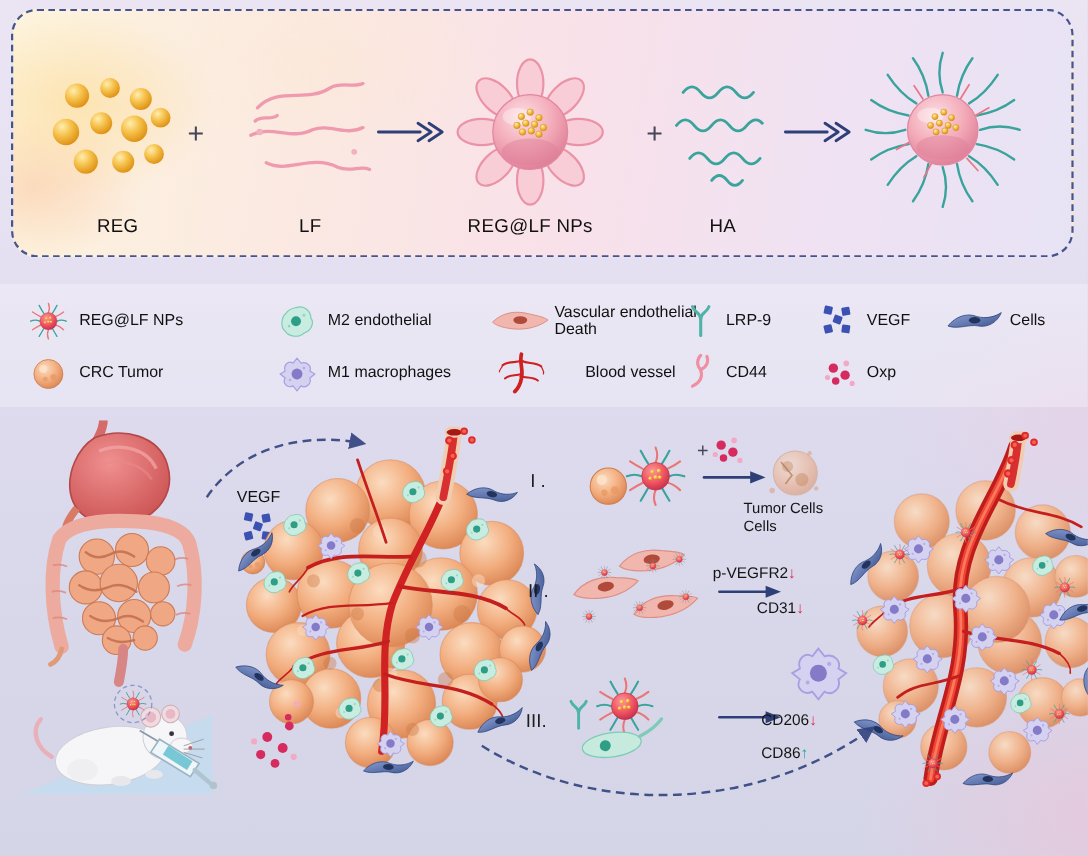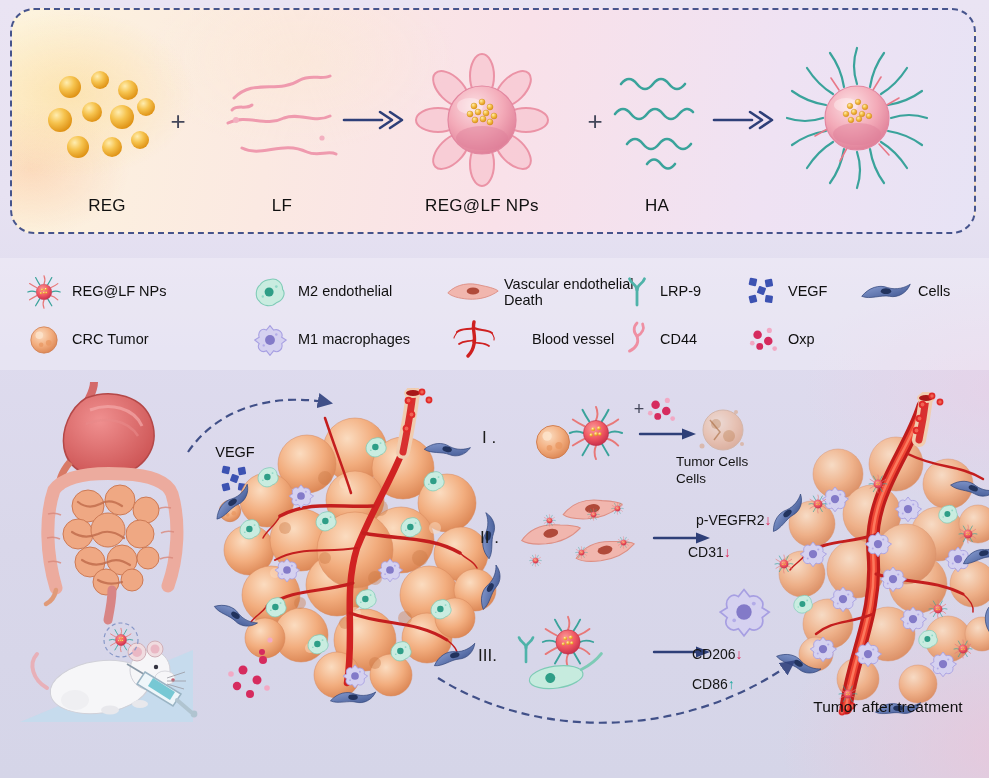--- a/index.html
+++ b/index.html
@@ -612,21 +612,21 @@
       <use href="#sNP" x="72" y="10" width="13" height="13"></use>
     <use href="#sNP" x="60" y="48" width="13" height="13"></use>
       <use href="#sNP" x="102" y="38" width="13" height="13"></use>
     <use href="#sNP" x="14" y="56" width="13" height="13"></use>
       <use href="#sNP" x="96" y="4" width="13" height="13"></use>
   </svg>
   <svg class="abs" style="left:652px;top:530px" width="60" height="16" viewBox="0 0 60 16">
     <path d="M2,8 H46" stroke="#2e3f78" stroke-width="2.4" fill="none" stroke-linecap="round"></path>
     <path d="M58,8 L44,2.5 L44,13.5 Z" fill="#2e3f78"></path>
   </svg>
-  <div class="mech-res" style="left:696px;top:512px;width:100px">
+  <div class="mech-res" style="left:648px;top:512px;width:100px">
     <span>p-VEGFR2</span><span class="down">↓</span>
   </div>
   <div class="mech-res" style="left:688px;top:544px;width:100px">
     <span>CD31</span><span class="down">↓</span>
   </div>
 
   <div class="mech-num" style="left:478px;top:646px">III.</div>
   <svg class="abs" style="left:512px;top:612px" width="135" height="88" viewBox="0 0 135 88">
     <use href="#sLRP" x="0" y="20" width="28" height="32"></use>
     <use href="#sNP" x="28" y="2" width="56" height="56"></use>
@@ -740,21 +740,20 @@
     <g>
       <use href="#sNP" x="18" y="162" width="20" height="20"></use>
         <use href="#sNP" x="202" y="132" width="20" height="20"></use>
       <use href="#sNP" x="52" y="102" width="20" height="20"></use>
         <use href="#sNP" x="172" y="207" width="20" height="20"></use>
       <use href="#sNP" x="112" y="82" width="20" height="20"></use>
         <use href="#sNP" x="82" y="292" width="20" height="20"></use>
       <use href="#sNP" x="197" y="247" width="20" height="20"></use>
     </g>
   </svg>
-  <div class="lbl" style="left:788px;top:698px;width:200px;font-size:15.5px">Tumor after treatment</div>
 
   <svg class="abs" style="left:0;top:0;pointer-events:none" width="989" height="778" viewBox="0 0 989 778">
     <defs>
       <marker id="mArr" viewBox="0 0 10 10" refX="8" refY="5" markerWidth="7" markerHeight="7" orient="auto-start-reverse">
         <path d="M0,0 L10,5 L0,10 z" fill="#31427e"></path>
       </marker>
     </defs>
     <path d="M188,452 C220,405 278,393 330,403" fill="none" stroke="#31427e" stroke-width="2.2" stroke-dasharray="8 5" marker-end="url(#mArr)" opacity="0.9"></path>
     <path d="M438,678 C540,742 688,738 793,662" fill="none" stroke="#31427e" stroke-width="2.2" stroke-dasharray="8 5" marker-end="url(#mArr)" opacity="0.9"></path>
   </svg>

